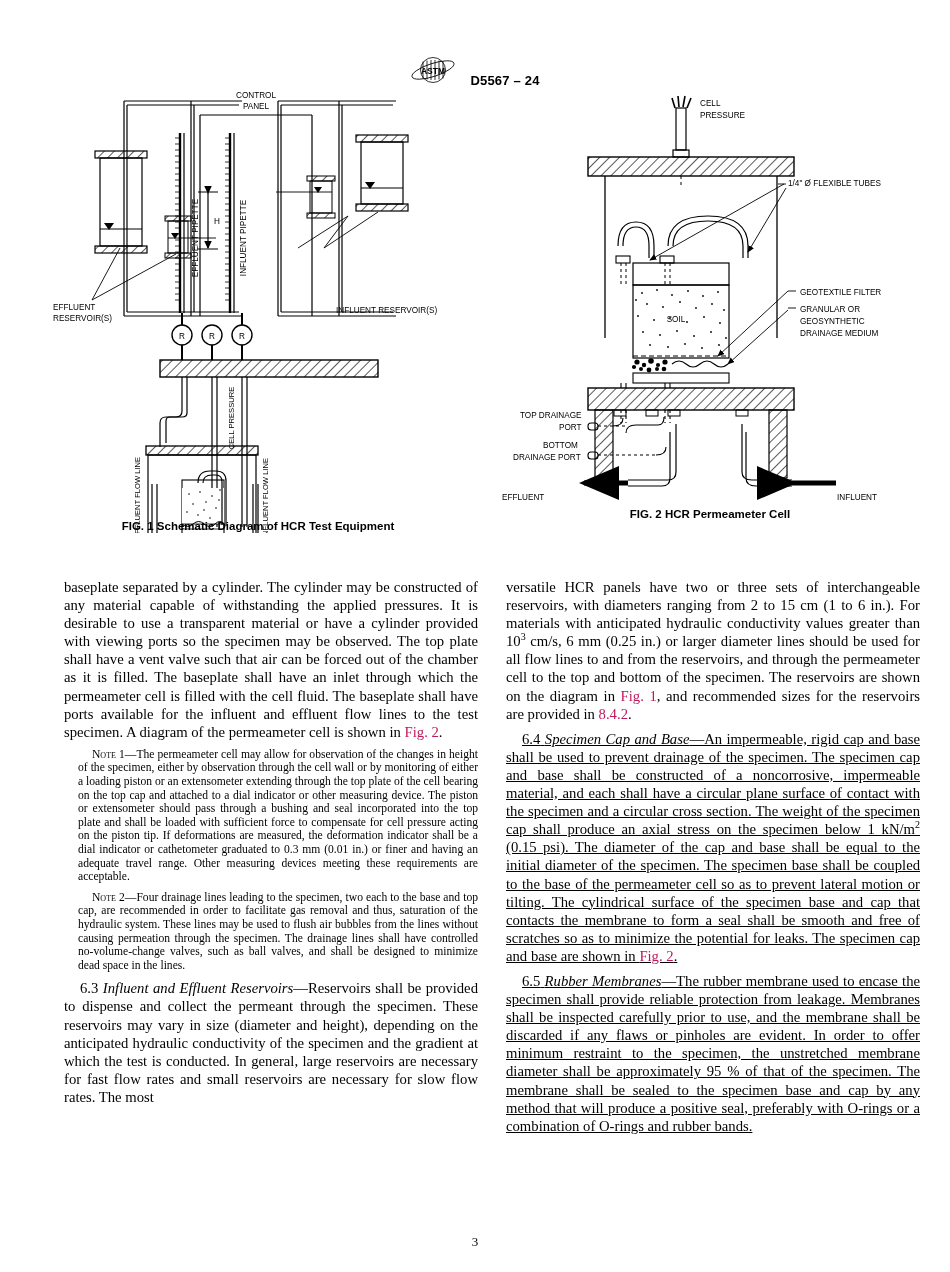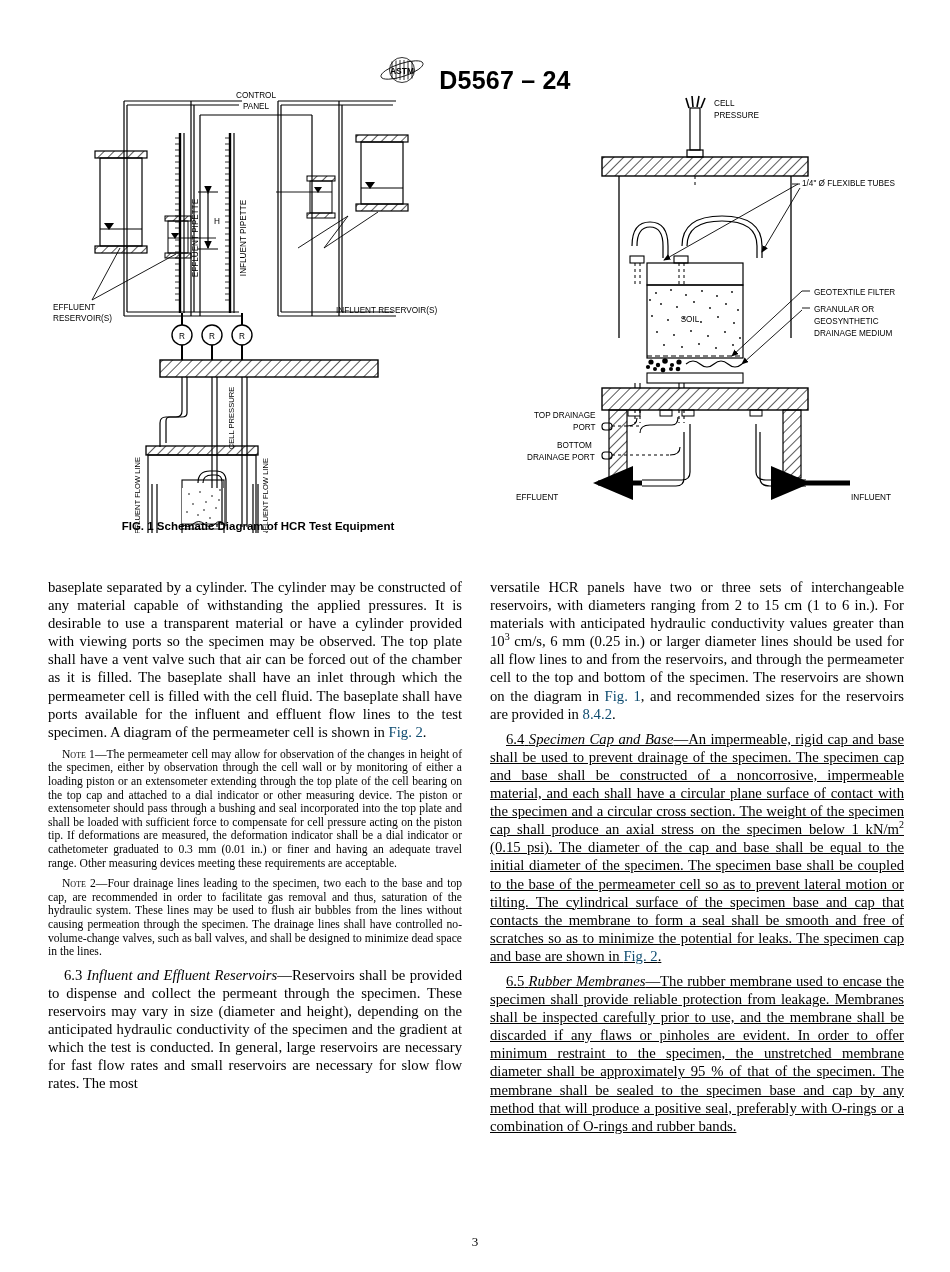--- a/index.html
+++ b/index.html
@@ -35,21 +35,21 @@
     height: 40px;
   }
   .astm-logo {
     width: 46px;
     height: 30px;
     flex: 0 0 auto;
   }
   .doc-designation {
     font-family: "Liberation Sans", sans-serif;
     font-weight: bold;
-    font-size: 25px;
+    font-size: 13px;
     letter-spacing: 0.2px;
     white-space: nowrap;
     margin-top: 20px;
   }
 
   
   .figures {
     position: absolute;
     top: 88px;
     left: 0;
@@ -61,42 +61,42 @@
     position: absolute;
   }
   .fig-caption {
     font-family: "Liberation Sans", sans-serif;
     font-weight: bold;
     font-size: 11.5px;
     text-align: center;
     white-space: nowrap;
   }
   #fig1 { left: 48px; top: 0px; width: 420px; }
-  #fig2 { left: 514px; top: 0px; width: 420px; }
+  #fig2 { left: 500px; top: 0px; width: 420px; }
   #fig1 .fig-caption { position: absolute; top: 432px; left: 0; width: 420px; }
   #fig2 .fig-caption { position: absolute; top: 420px; left: 0; width: 420px; }
 
   .fig svg { display: block; }
 
   .lbl {
     font-family: "Liberation Sans", sans-serif;
     font-size: 8.2px;
     fill: #000;
   }
   .lbl-sm {
     font-family: "Liberation Sans", sans-serif;
     font-size: 7.6px;
     fill: #000;
   }
 
   
   .columns {
     position: absolute;
     top: 578px;
-    left: 48px;
+    left: 64px;
     width: 856px;
     height: 640px;
   }
   .col {
     position: absolute;
     top: 0;
     width: 414px;
   }
   .col-left { left: 0; }
   .col-right { left: 442px; }
@@ -106,34 +106,34 @@
     font-size: 14.7px;
     line-height: 18.1px;
     text-align: justify;
     text-indent: 0;
     hyphens: manual;
   }
   p.body + p.body { margin-top: 2px; text-decoration: underline; }
   p.indent { text-indent: 16px; }
 
   p.note {
-    margin: 7px 0 0 0;
+    margin: 7px 0 0 14px;
     font-size: 11.6px;
     line-height: 13.6px;
     text-align: justify;
     text-indent: 14px;
   }
   .note-label {
     font-variant: small-caps;
     font-size: 11.6px;
   }
   .sec-num { }
   .sec-title { font-style: italic; }
   .xref {
-    color: #0c4a6e;
+    color: #be185d;
   }
   sup { font-size: 0.68em; vertical-align: super; line-height: 0; }
 
   
   .page-number {
     position: absolute;
     bottom: 22px;
     left: 0;
     width: 950px;
     text-align: center;
@@ -558,20 +558,21 @@
           <path d="M292 398 h-36 q-10 0 -10 -8 v-46"></path>
         </g>
         <path d="M128 395 h-44" stroke="#000" stroke-width="5" marker-end="url(#arrB)"></path>
         <path d="M292 395 h44" stroke="#000" stroke-width="5" marker-start="url(#arrB)"></path>
 
         <text class="lbl" x="2" y="412">EFFLUENT</text>
         <text class="lbl" x="2" y="424">FLOW LINE</text>
         <text class="lbl" x="337" y="412">INFLUENT</text>
         <text class="lbl" x="337" y="424">FLOW LINE</text>
       </svg>
+      <div class="fig-caption">FIG. 2  HCR Permeameter Cell</div>
     </div>
 
   </div>
 
   <div class="columns">
 
     <div class="col col-left">
 
       <p class="body"><span>baseplate separated by a cylinder. The cylinder may be constructed of any material capable of withstanding the applied pressures. It is desirable to use a transparent material or have a cylinder provided with viewing ports so the specimen may be observed. The top plate shall have a vent valve such that air can be forced out of the chamber as it is filled. The baseplate shall have an inlet through which the permeameter cell is filled with the cell fluid. The baseplate shall have ports available for the influent and effluent flow lines to the test specimen. A diagram of the permeameter cell is shown in </span><span class="xref">Fig. 2</span><span>.</span></p>
 

